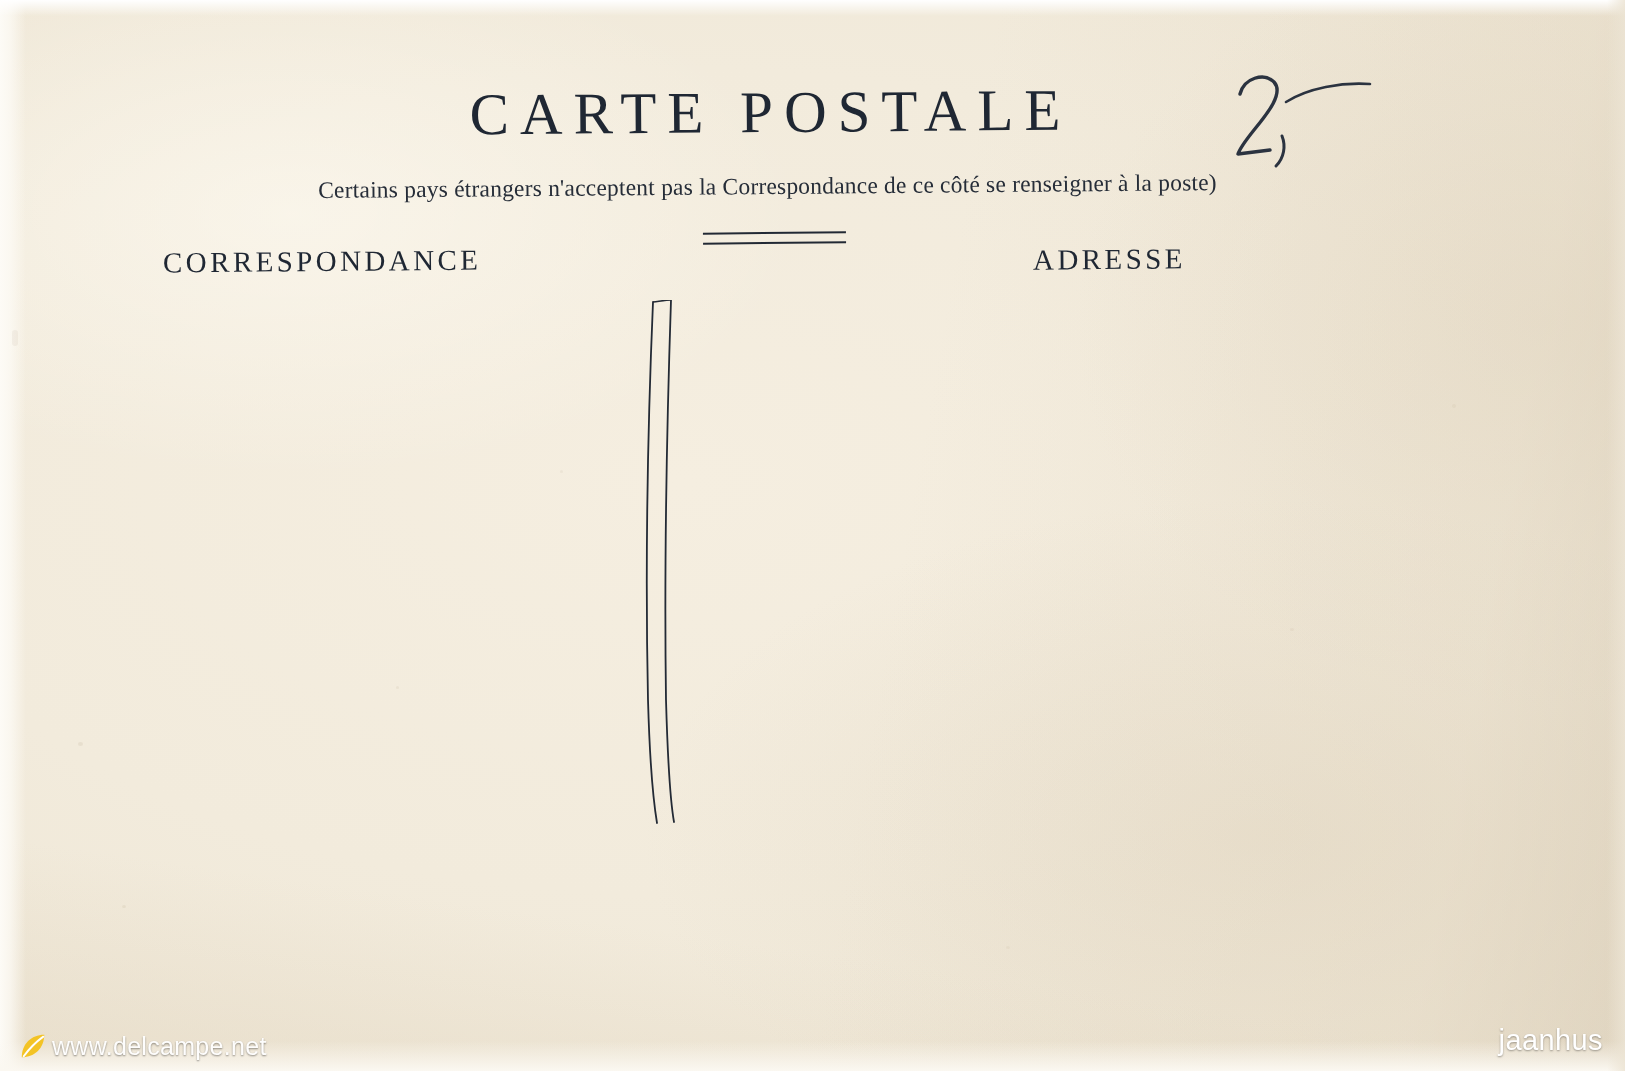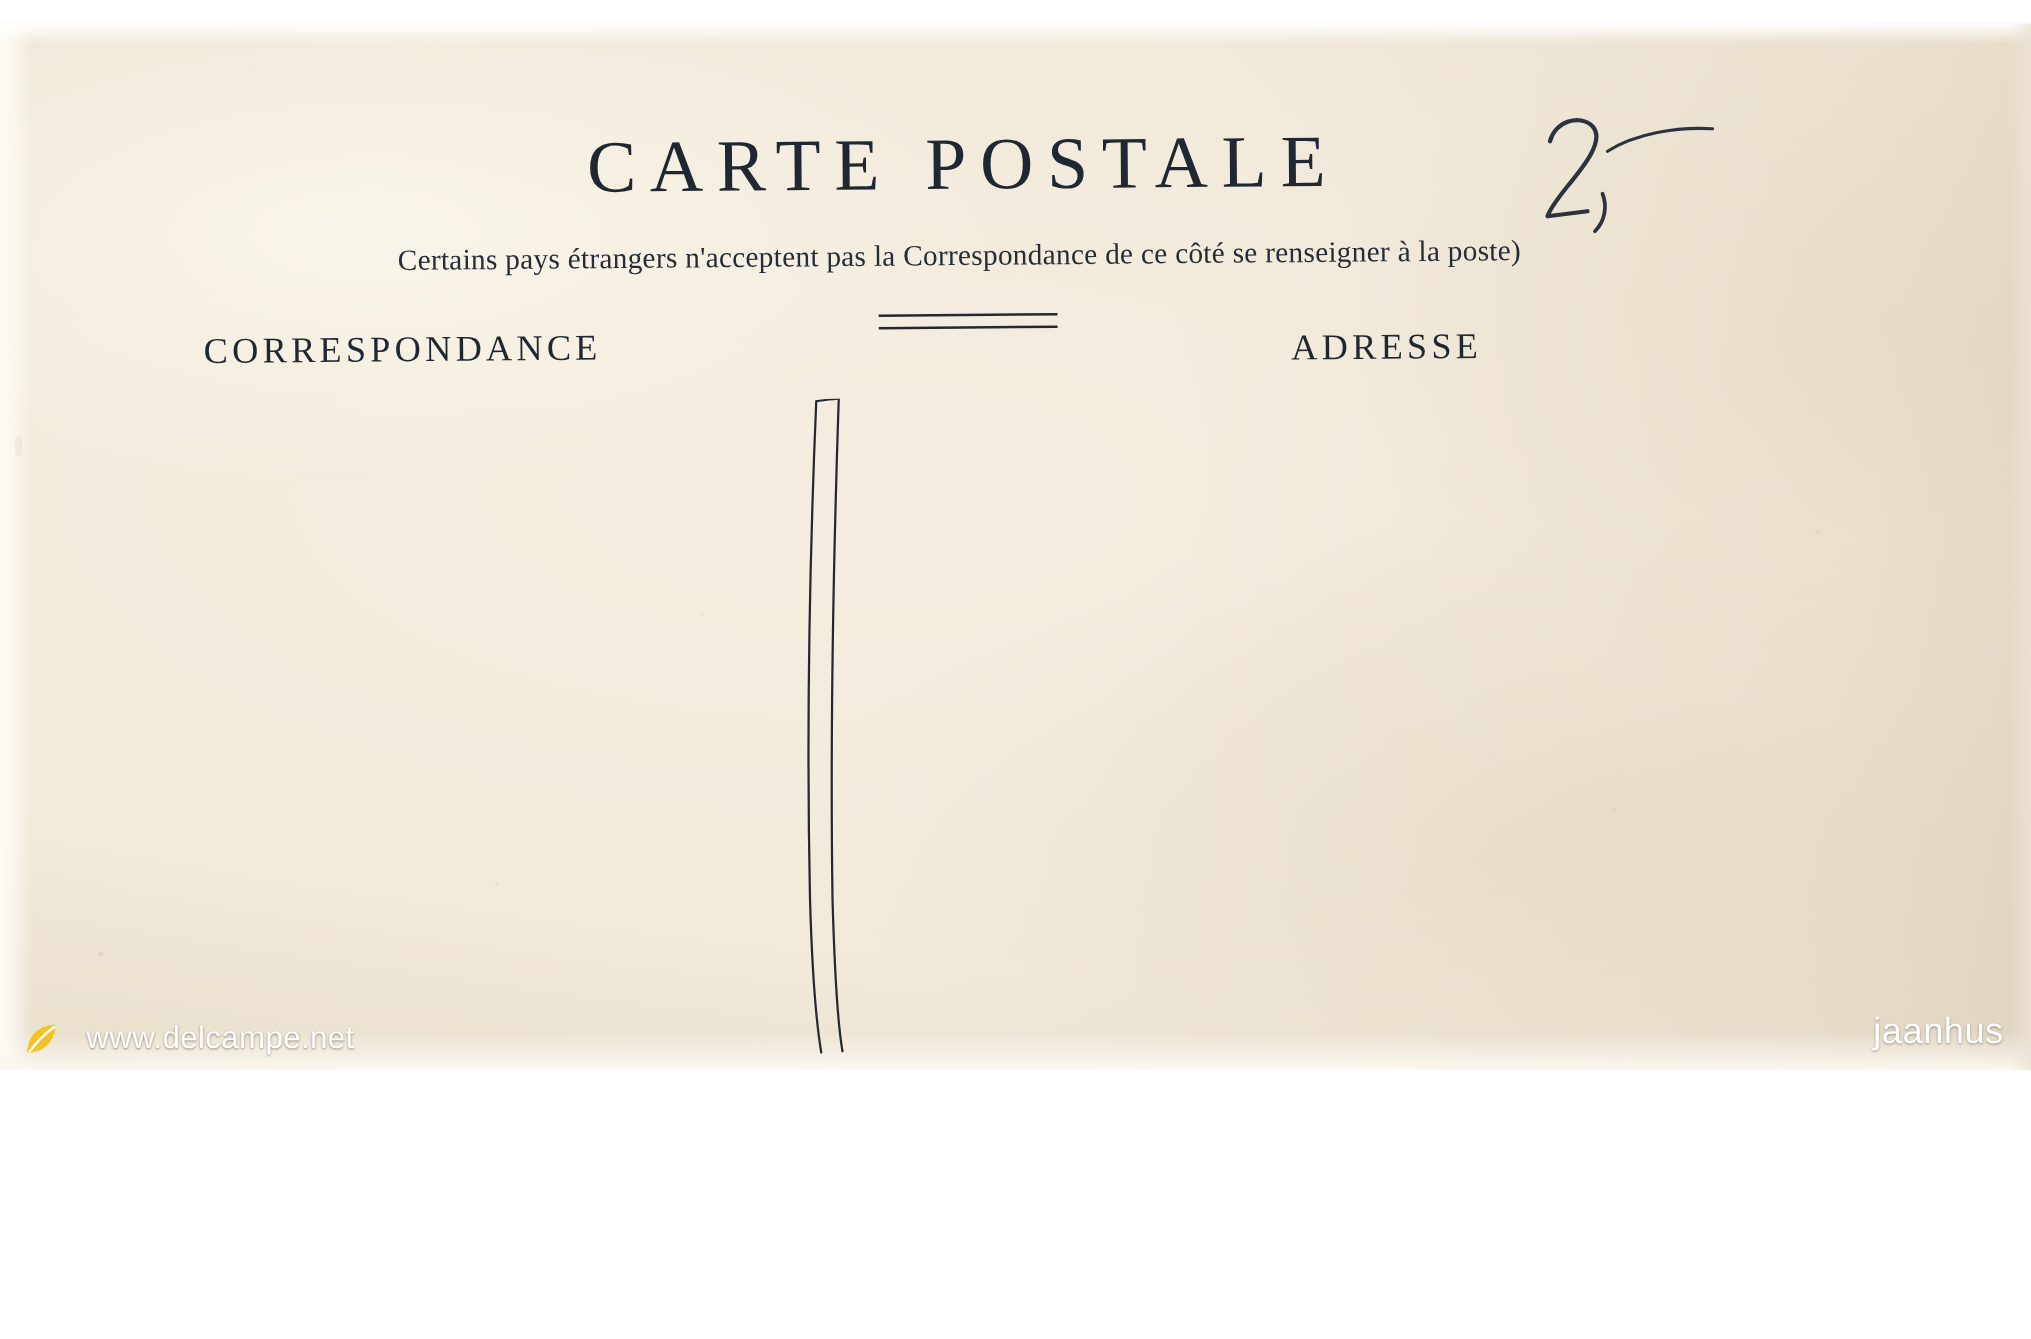--- a/index.html
+++ b/index.html
@@ -10,25 +10,24 @@
   body {
     width: 1625px;
     height: 1071px;
     overflow: hidden;
     font-family: "Liberation Serif", serif;
   }
 
   #postcard {
     position: relative;
     width: 1625px;
-    height: 837px;
+    height: 1071px;
     background:
       radial-gradient(ellipse 90% 70% at 42% 45%, #f5eee0 0%, #f2ebdc 55%, #eee6d5 100%);
     overflow: hidden;
-    margin-top: 19px;
   }
 
   
   .paper-tone-a {
     position: absolute;
     left: 0; top: 0; right: 0; bottom: 0;
     background:
       radial-gradient(ellipse 55% 45% at 78% 78%, rgba(214,200,175,0.30) 0%, rgba(214,200,175,0) 70%),
       radial-gradient(ellipse 45% 35% at 18% 20%, rgba(255,252,244,0.55) 0%, rgba(255,252,244,0) 70%),
       radial-gradient(ellipse 40% 50% at 95% 30%, rgba(219,206,182,0.35) 0%, rgba(219,206,182,0) 72%);
@@ -169,21 +168,22 @@
     height: 110px;
     pointer-events: none;
   }
 
   
   .wm-delcampe {
     position: absolute;
     left: 18px;
     bottom: 10px;
     display: flex;
-    gap: 21px;
+    align-items: center;
+    gap: 4px;
     opacity: 0.95;
   }
   .wm-delcampe .leaf {
     width: 30px; height: 30px;
     display: block;
   }
   .wm-delcampe .txt {
     font-family: "Liberation Sans", sans-serif;
     font-size: 25px;
     color: #ffffff;

